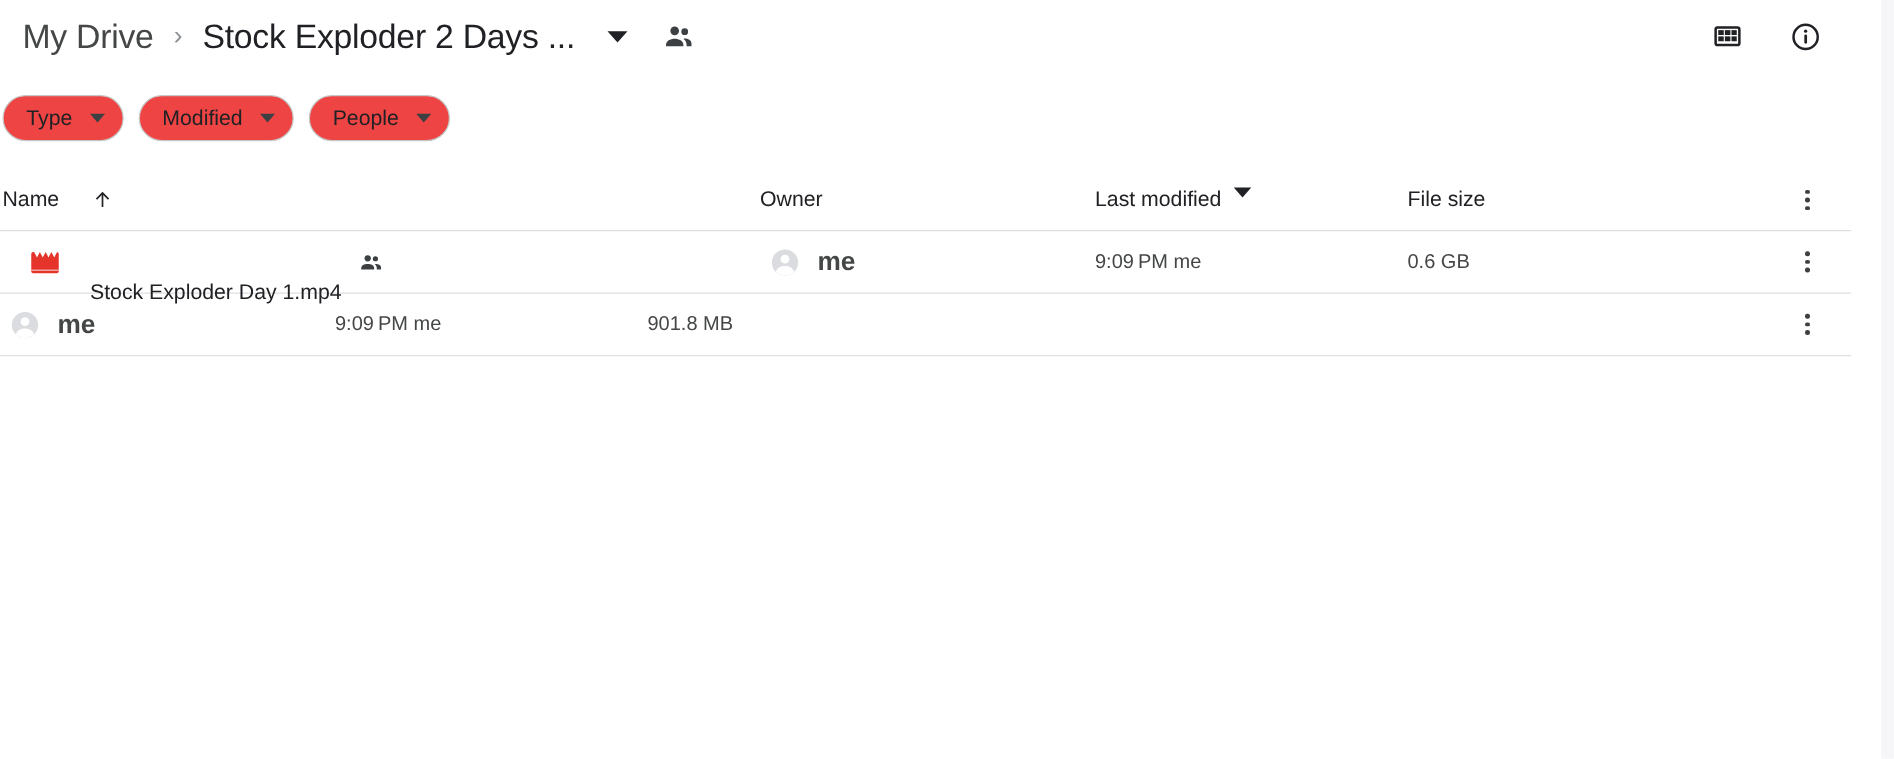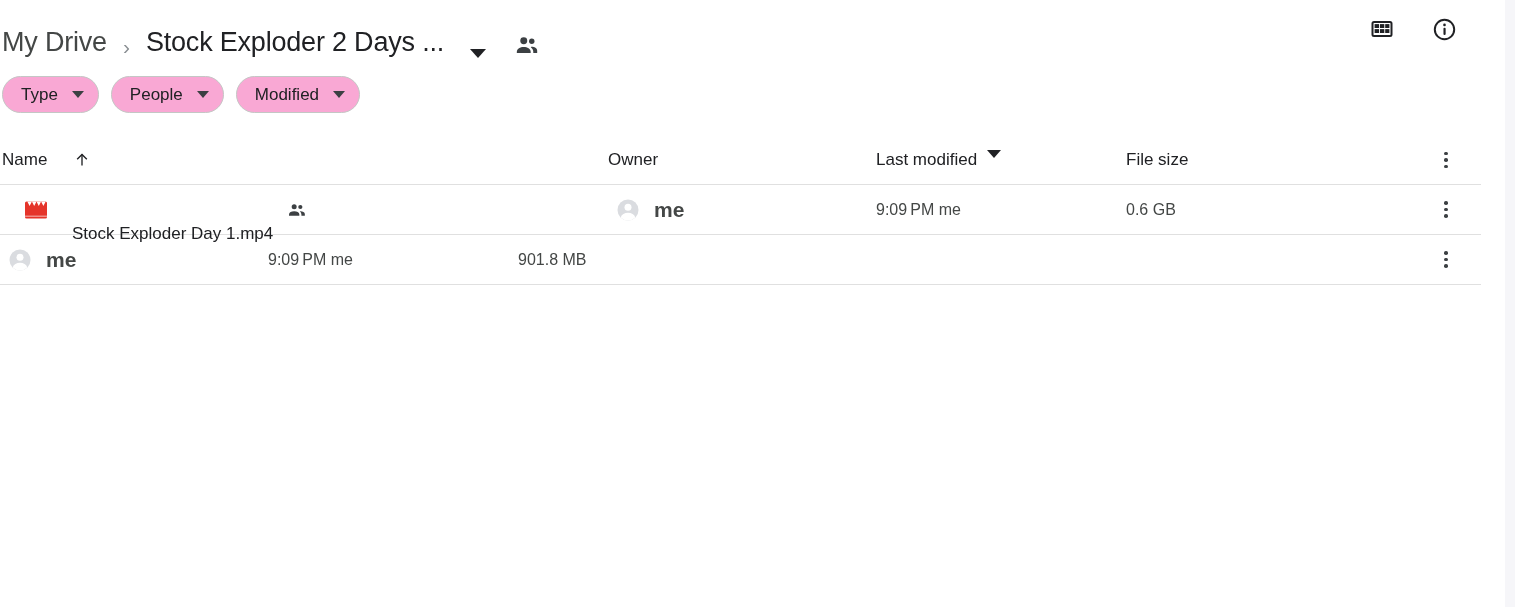--- a/index.html
+++ b/index.html
@@ -32,22 +32,22 @@
   }
 
   
   .breadcrumb-bar {
     position: absolute;
     top: 0;
     left: 0;
     width: 1505px;
     height: 58px;
     display: flex;
-    align-items: flex-end;
-    padding-left: 2px;
+    align-items: center;
+    padding-left: 18px;
     box-sizing: border-box;
   }
   .crumb-root {
     font-size: 27px;
     color: #444746;
     letter-spacing: -0.2px;
     white-space: nowrap;
   }
   .crumb-sep {
     margin: 0 16px;
@@ -102,21 +102,21 @@
     gap: 12px;
   }
   .chip {
     height: 37px;
     border: 1px solid #c4c7c5;
     border-radius: 19px;
     display: flex;
     align-items: center;
     padding: 0 14px 0 18px;
     box-sizing: border-box;
-    background: #f9a8d4;
+    background: #ef4444;
   }
   .chip-label {
     font-size: 17px;
     color: #202124;
     white-space: nowrap;
   }
   .chip-caret {
     margin-left: 14px;
     width: 0;
     height: 0;
@@ -293,25 +293,25 @@
       </span>
     </div>
   </div>
 
   <div class="chips">
     <div class="chip">
       <span class="chip-label">Type</span>
       <span class="chip-caret"></span>
     </div>
     <div class="chip">
+      <span class="chip-label">Modified</span>
+      <span class="chip-caret"></span>
+    </div>
+    <div class="chip">
       <span class="chip-label">People</span>
-      <span class="chip-caret"></span>
-    </div>
-    <div class="chip">
-      <span class="chip-label">Modified</span>
       <span class="chip-caret"></span>
     </div>
   </div>
 
   <div class="table">
 
     <div class="row header-row">
       <div class="col-name">
         <span class="hdr-text">Name</span>
         <span class="sort-arrow">

